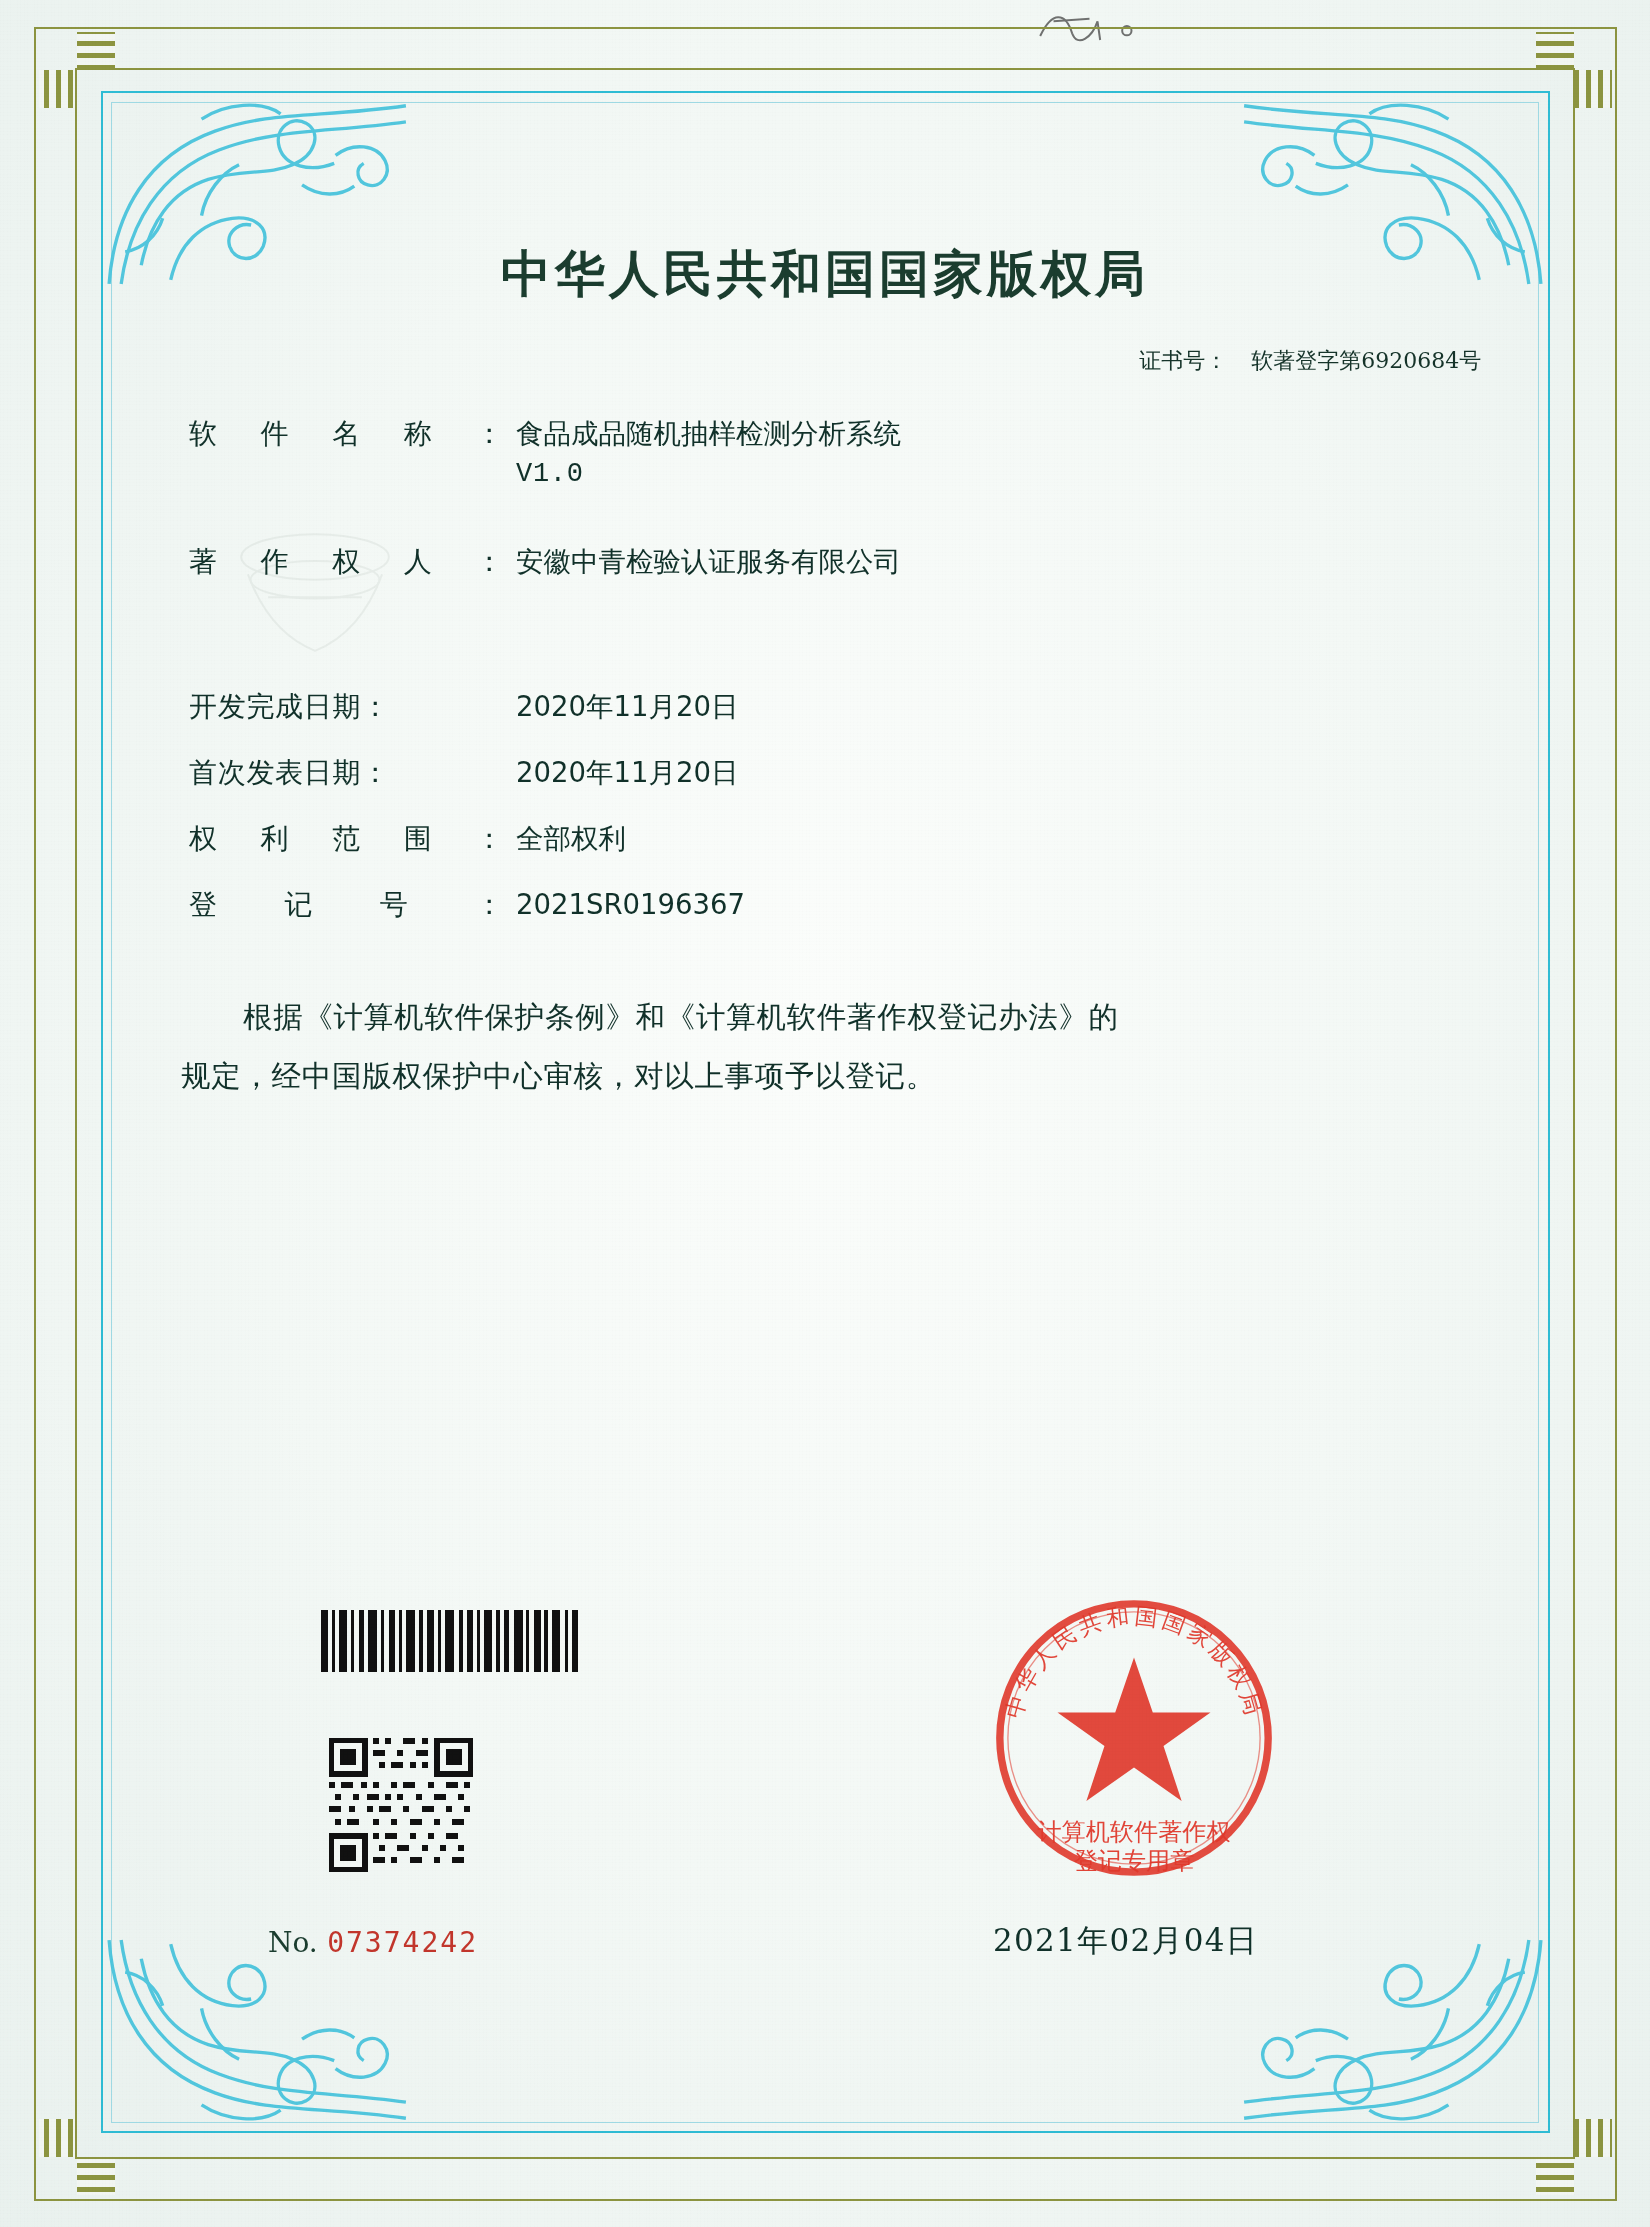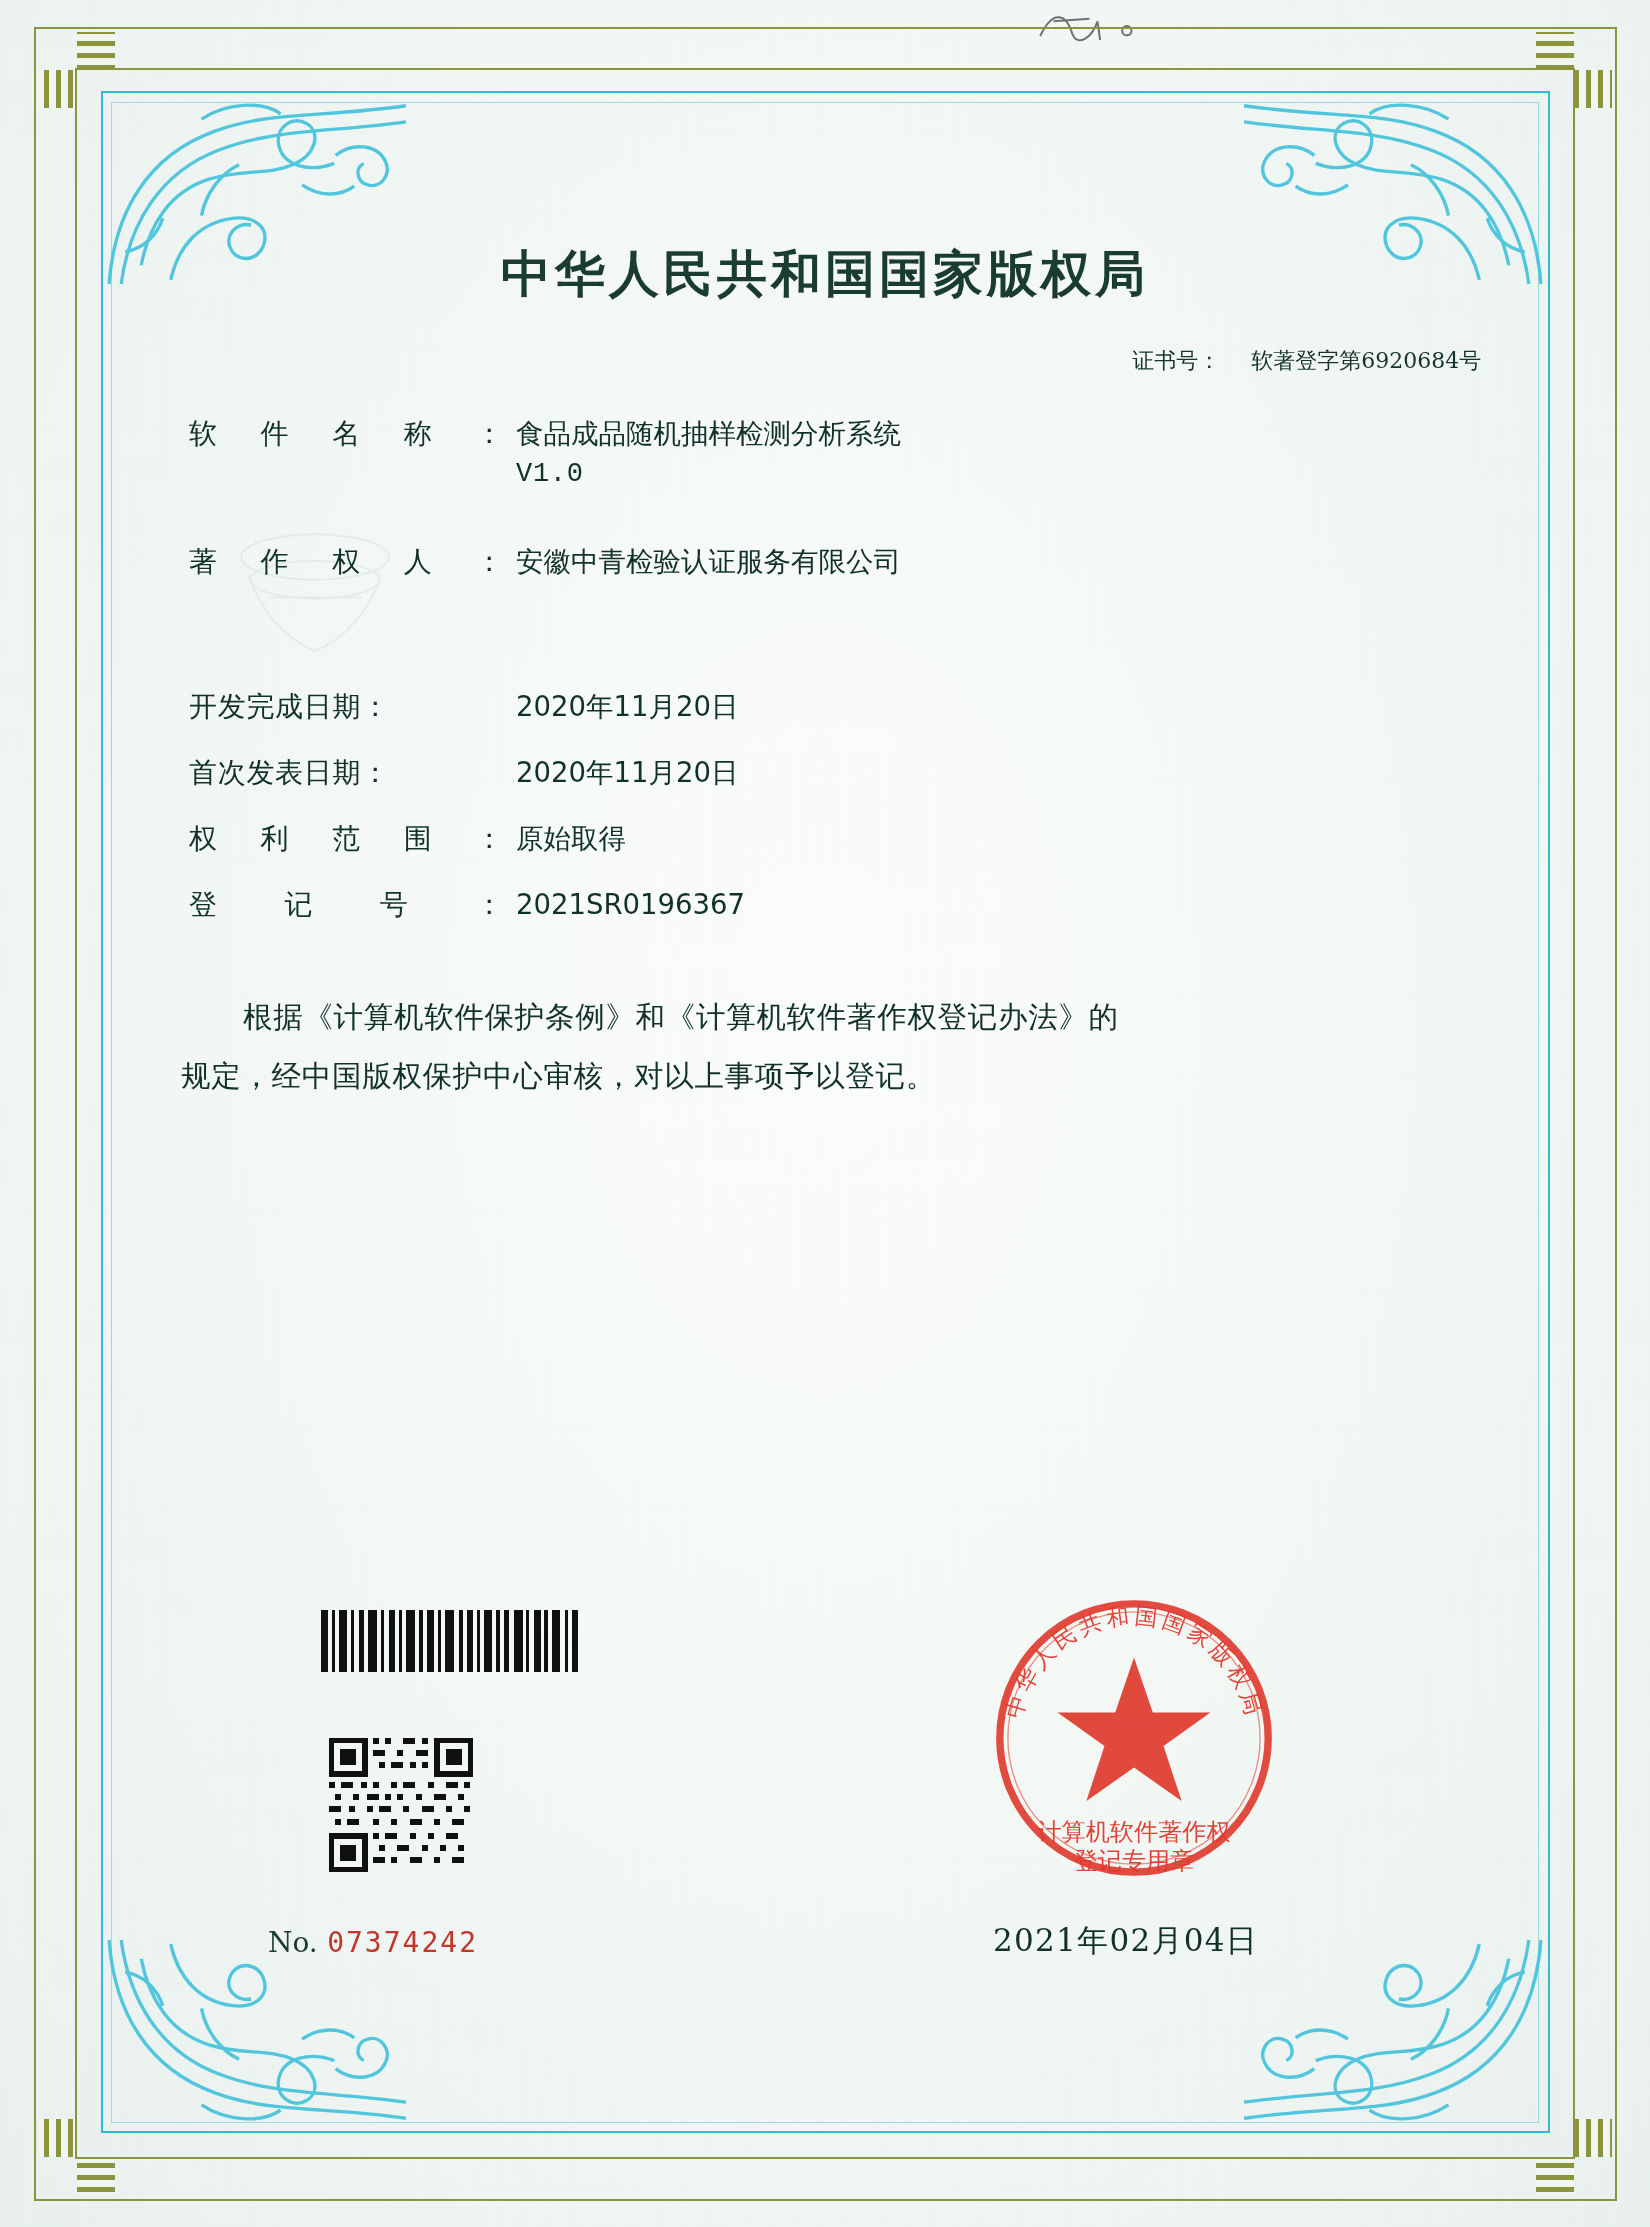--- a/index.html
+++ b/index.html
@@ -151,21 +151,21 @@
   }
 
   .cert-no-row {
     margin-top: 38px;
     text-align: right;
     padding-right: 14.8px;
     font-family: "DejaVu Serif", serif;
     font-size: 22px;
     color: #16342a;
   }
-  .cert-no-row .label { margin-right: 31px; }
+  .cert-no-row .label { margin-right: 24px; }
 
   .fields {
     margin-top: 39px;
     padding-left: 35px;
   }
   .field-row {
     display: flex;
     align-items: flex-start;
     margin-bottom: 28px;
   }
@@ -406,21 +406,21 @@
 
 
       <div class="field-row">
         <div class="field-label spaced">
           <span class="c">权</span>
             <span class="c">利</span>
             <span class="c">范</span>
             <span class="c">围</span>
             <span class="c">：</span>
         </div>
-        <div class="field-value">原始取得</div>
+        <div class="field-value">全部权利</div>
       </div>
 
       <div class="field-row">
         <div class="field-label spaced">
           <span class="c">登</span>
             <span class="c">记</span>
             <span class="c">号</span>
             <span class="c">：</span>
         </div>
         <div class="field-value">2021SR0196367</div>

